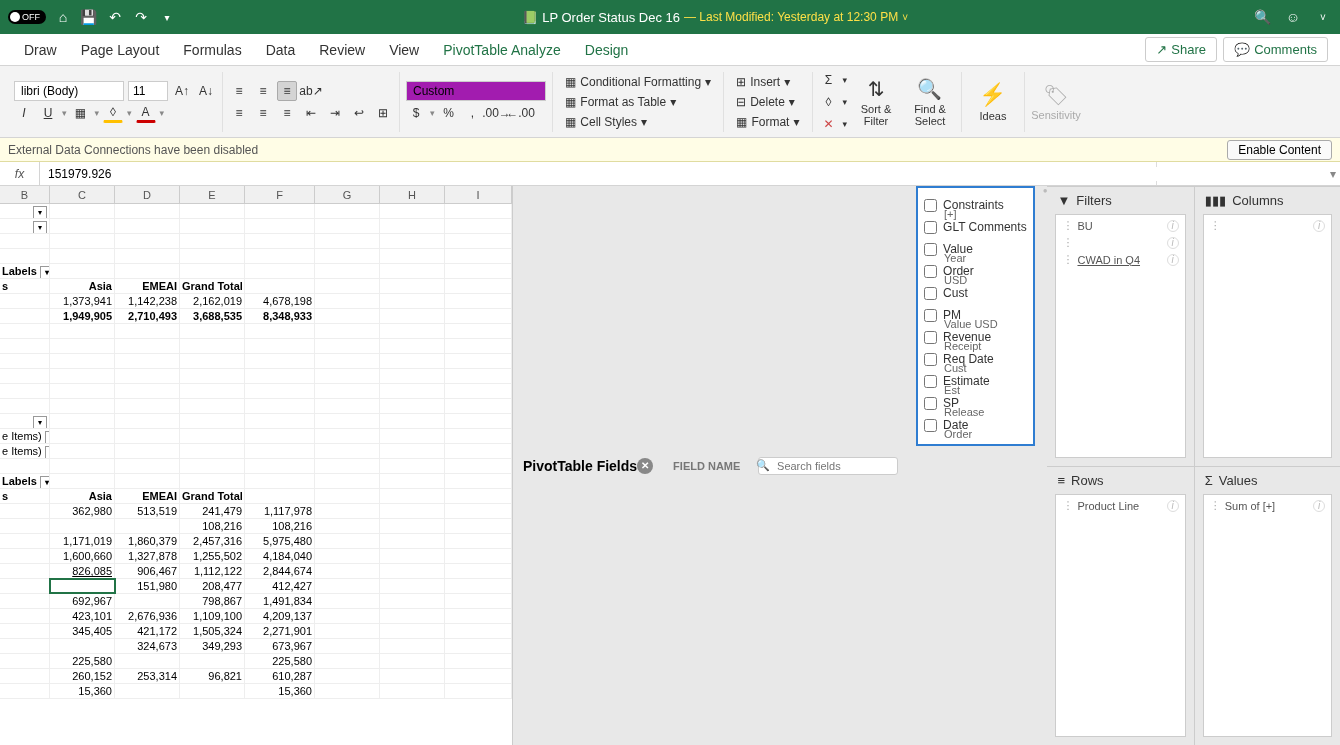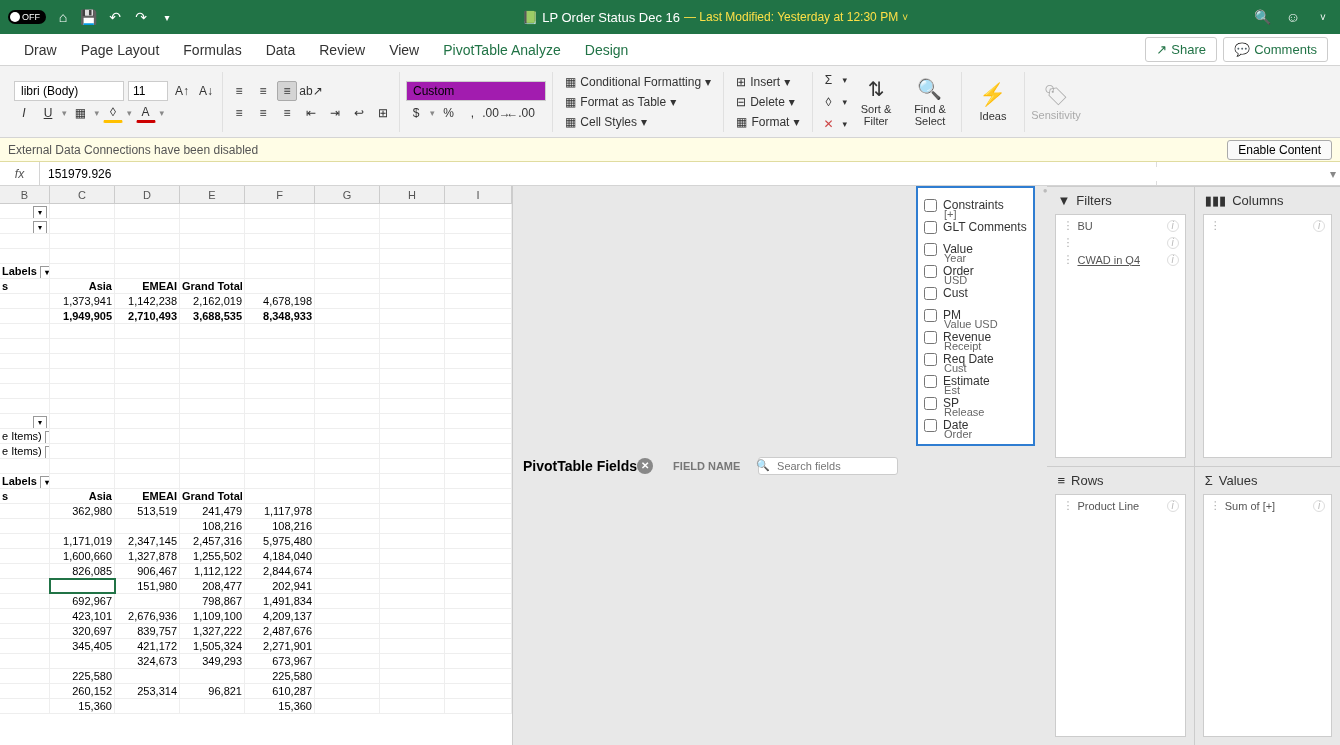--- a/index.html
+++ b/index.html
@@ -478,83 +478,73 @@
           <div class="gcell" style="width: 65px;"></div>
           <div class="gcell" style="width: 65px;">108,216</div>
           <div class="gcell" style="width: 70px;">108,216</div>
           <div class="gcell" style="width: 65px;"></div>
           <div class="gcell" style="width: 65px;"></div>
           <div class="gcell" style="width: 67px;"></div>
         </div>
         <div class="grow">
           <div class="gcell" style="width: 50px;"></div>
           <div class="gcell" style="width: 65px;">1,171,019</div>
-          <div class="gcell" style="width: 65px;">2,347,145</div>
+          <div class="gcell" style="width: 65px;">1,860,379</div>
           <div class="gcell" style="width: 65px;">2,457,316</div>
           <div class="gcell" style="width: 70px;">5,975,480</div>
           <div class="gcell" style="width: 65px;"></div>
           <div class="gcell" style="width: 65px;"></div>
           <div class="gcell" style="width: 67px;"></div>
         </div>
         <div class="grow">
           <div class="gcell" style="width: 50px;"></div>
           <div class="gcell" style="width: 65px;">1,600,660</div>
           <div class="gcell" style="width: 65px;">1,327,878</div>
           <div class="gcell" style="width: 65px;">1,255,502</div>
           <div class="gcell" style="width: 70px;">4,184,040</div>
           <div class="gcell" style="width: 65px;"></div>
           <div class="gcell" style="width: 65px;"></div>
           <div class="gcell" style="width: 67px;"></div>
         </div>
         <div class="grow">
           <div class="gcell" style="width: 50px;"></div>
-          <div class="gcell" style="width: 65px;">826,085</div>
+          <div class="gcell" style="width: 65px; text-decoration: underline;">826,085</div>
           <div class="gcell" style="width: 65px;">906,467</div>
           <div class="gcell" style="width: 65px;">1,112,122</div>
           <div class="gcell" style="width: 70px;">2,844,674</div>
           <div class="gcell" style="width: 65px;"></div>
           <div class="gcell" style="width: 65px;"></div>
           <div class="gcell" style="width: 67px;"></div>
         </div>
         <div class="grow">
           <div class="gcell" style="width: 50px;"></div>
           <div class="gcell sel" style="width: 65px;"></div>
           <div class="gcell" style="width: 65px;">151,980</div>
           <div class="gcell" style="width: 65px;">208,477</div>
-          <div class="gcell" style="width: 70px;">202,941</div>
+          <div class="gcell" style="width: 70px;">412,427</div>
           <div class="gcell" style="width: 65px;"></div>
           <div class="gcell" style="width: 65px;"></div>
           <div class="gcell" style="width: 67px;"></div>
         </div>
         <div class="grow">
           <div class="gcell" style="width: 50px;"></div>
           <div class="gcell" style="width: 65px;">692,967</div>
           <div class="gcell" style="width: 65px;"></div>
           <div class="gcell" style="width: 65px;">798,867</div>
           <div class="gcell" style="width: 70px;">1,491,834</div>
           <div class="gcell" style="width: 65px;"></div>
           <div class="gcell" style="width: 65px;"></div>
           <div class="gcell" style="width: 67px;"></div>
         </div>
         <div class="grow">
           <div class="gcell" style="width: 50px;"></div>
           <div class="gcell" style="width: 65px;">423,101</div>
           <div class="gcell" style="width: 65px;">2,676,936</div>
           <div class="gcell" style="width: 65px;">1,109,100</div>
           <div class="gcell" style="width: 70px;">4,209,137</div>
-          <div class="gcell" style="width: 65px;"></div>
-          <div class="gcell" style="width: 65px;"></div>
-          <div class="gcell" style="width: 67px;"></div>
-        </div>
-        <div class="grow">
-          <div class="gcell" style="width: 50px;"></div>
-          <div class="gcell" style="width: 65px;">320,697</div>
-          <div class="gcell" style="width: 65px;">839,757</div>
-          <div class="gcell" style="width: 65px;">1,327,222</div>
-          <div class="gcell" style="width: 70px;">2,487,676</div>
           <div class="gcell" style="width: 65px;"></div>
           <div class="gcell" style="width: 65px;"></div>
           <div class="gcell" style="width: 67px;"></div>
         </div>
         <div class="grow">
           <div class="gcell" style="width: 50px;"></div>
           <div class="gcell" style="width: 65px;">345,405</div>
           <div class="gcell" style="width: 65px;">421,172</div>
           <div class="gcell" style="width: 65px;">1,505,324</div>
           <div class="gcell" style="width: 70px;">2,271,901</div>

